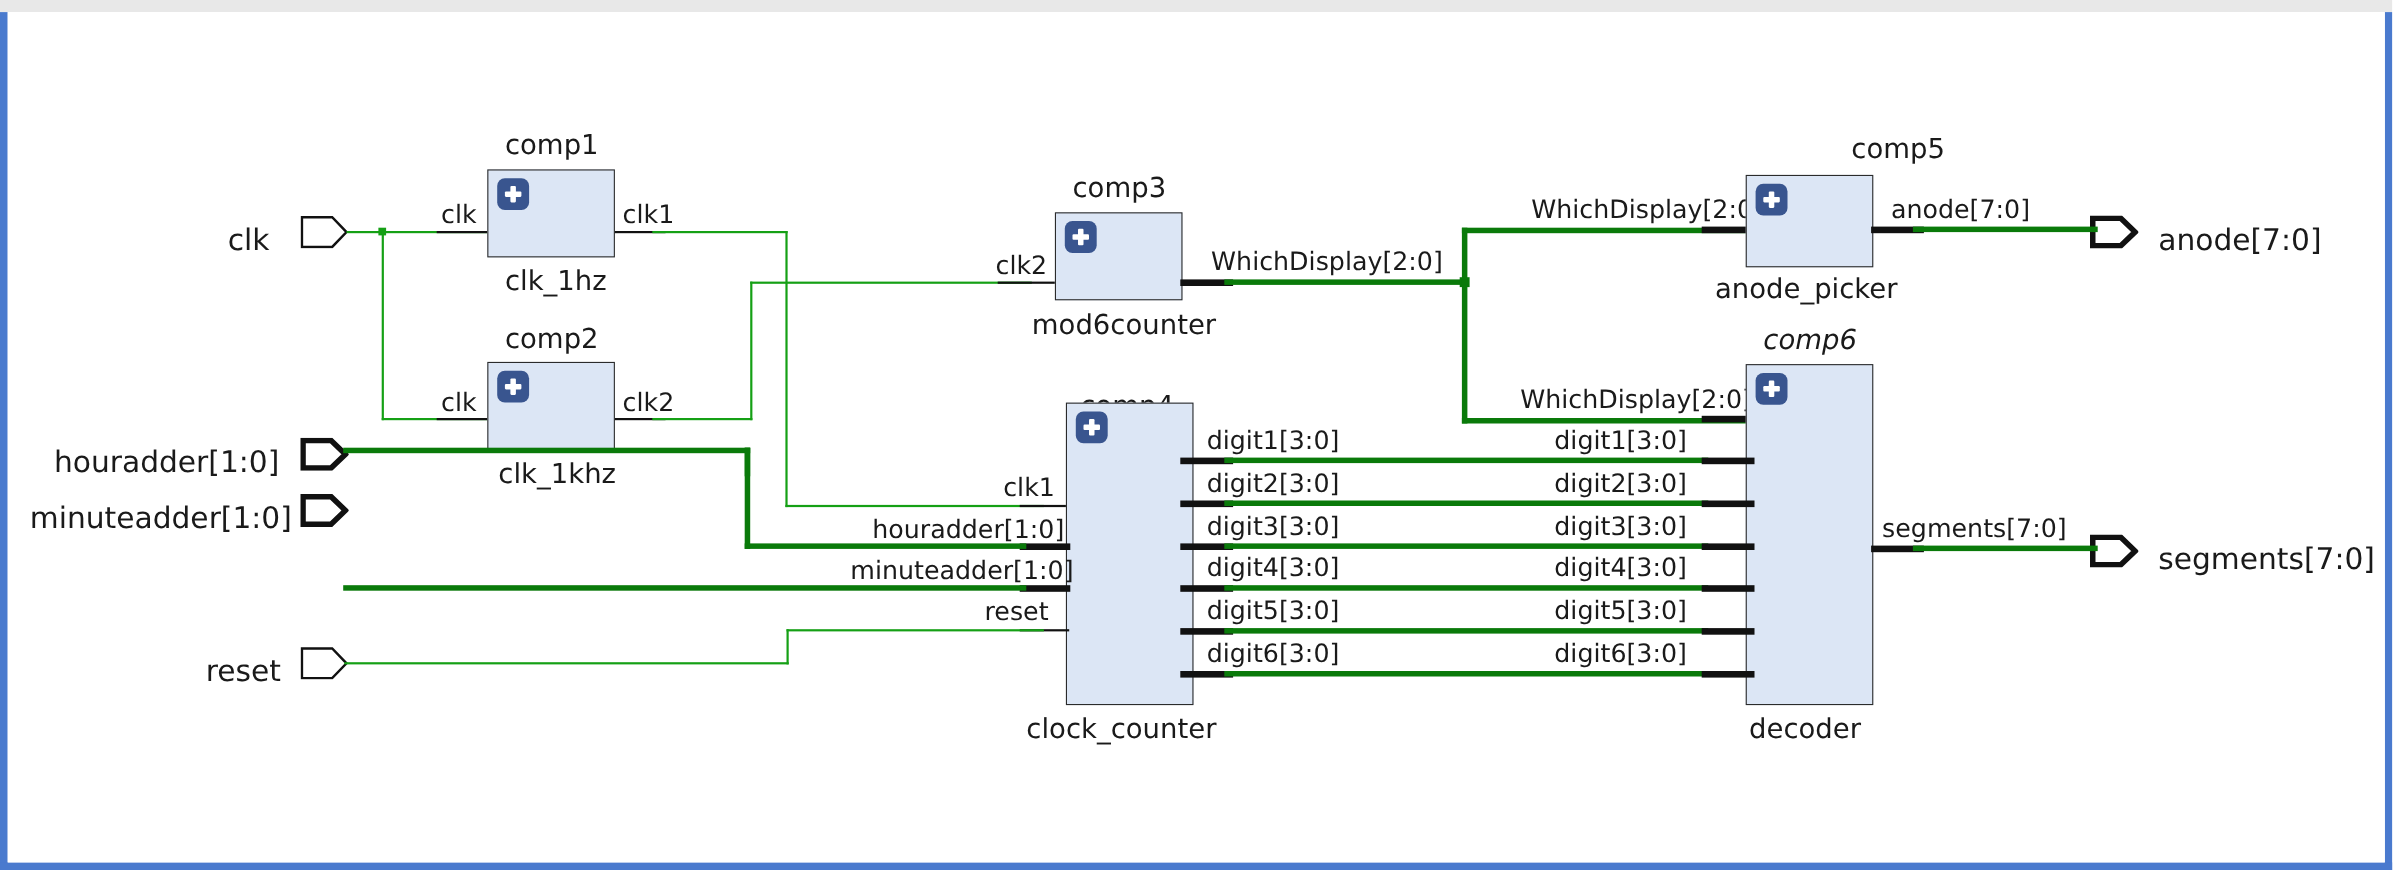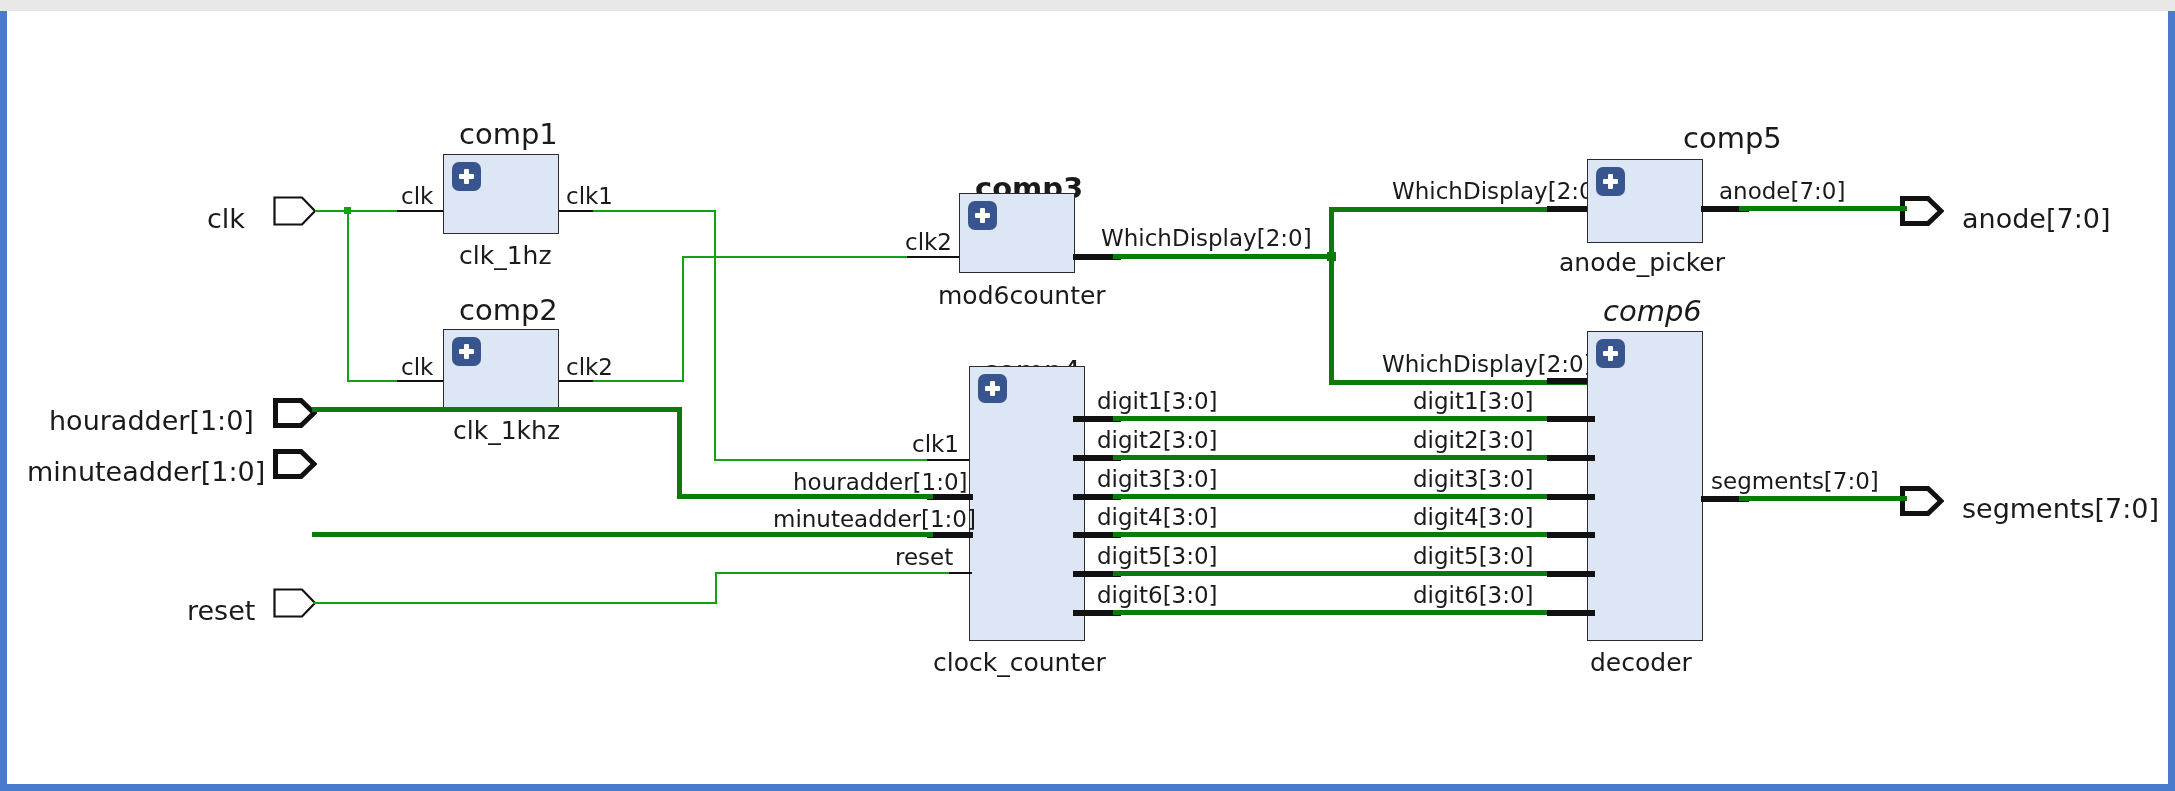--- a/index.html
+++ b/index.html
@@ -15,21 +15,21 @@
 
   
   .blk{position:absolute;background:#dce6f5;border:1.6px solid #2b2b2b;box-sizing:border-box;}
   .plusicon{position:absolute;left:8px;top:7px;width:29px;height:29px;background:#39558f;
             border-radius:7px;}
   .plusicon::before{content:"";position:absolute;left:50%;top:7px;width:5px;height:15px;
             margin-left:-2.5px;background:#ffffff;border-radius:1px;}
   .plusicon::after{content:"";position:absolute;top:50%;left:7px;height:5px;width:15px;
             margin-top:-2.5px;background:#ffffff;border-radius:1px;}
 
-  .reftxt{position:absolute;font-size:29px;color:#1a1a1a;white-space:nowrap;}
+  .reftxt{position:absolute;font-size:25px;color:#1a1a1a;white-space:nowrap;}
   .namtxt{position:absolute;font-size:25px;color:#1a1a1a;white-space:nowrap;}
   .pinlbl{position:absolute;font-size:23px;color:#1a1a1a;white-space:nowrap;}
   .portlbl{position:absolute;font-size:27px;color:#1a1a1a;white-space:nowrap;}
 
   
   .wh{position:absolute;height:2px;background:#15a015;}      
   .wv{position:absolute;width:2px;background:#15a015;}       
   .bh{position:absolute;height:5px;background:#0a7a0a;}      
   .bv{position:absolute;width:5px;background:#0a7a0a;}       
   .stubh{position:absolute;height:2px;background:#111111;}   
@@ -123,21 +123,21 @@
     <div class="wv" style="left:707px;top:199px;height:251px;"></div>
     <div class="wh" style="left:707px;top:448px;width:235px;"></div>
     <div class="stubh" style="left:920px;top:448px;width:45px;"></div>
 
     <div class="stubh" style="left:552px;top:369px;width:46px;"></div>
     <div class="wh" style="left:586px;top:369px;width:91px;"></div>
     <div class="wv" style="left:675px;top:245px;height:126px;"></div>
     <div class="wh" style="left:675px;top:245px;width:256px;"></div>
     <div class="stubh" style="left:900px;top:245px;width:52px;"></div>
 
-    <div class="reftxt" style="left:968px;top:160px;font-weight:bold;">comp3</div>
+    <div class="reftxt" style="left:968px;top:145px;">comp3</div>
     <div class="blk" style="left:952px;top:182px;width:116px;height:80px;">
       <div class="plusicon"></div>
     </div>
     <div class="pinlbl" style="left:898px;top:218px;">clk2</div>
     <div class="namtxt" style="left:931px;top:270px;">mod6counter</div>
 
     <div class="stubb" style="left:1066px;top:243px;width:48px;"></div>
     <div class="pinlbl" style="left:1094px;top:214px;">WhichDisplay[2:0]</div>
     <div class="bh" style="left:1106px;top:243px;width:218px;"></div>
     <div class="junc" style="left:1320px;top:241px;"></div>

